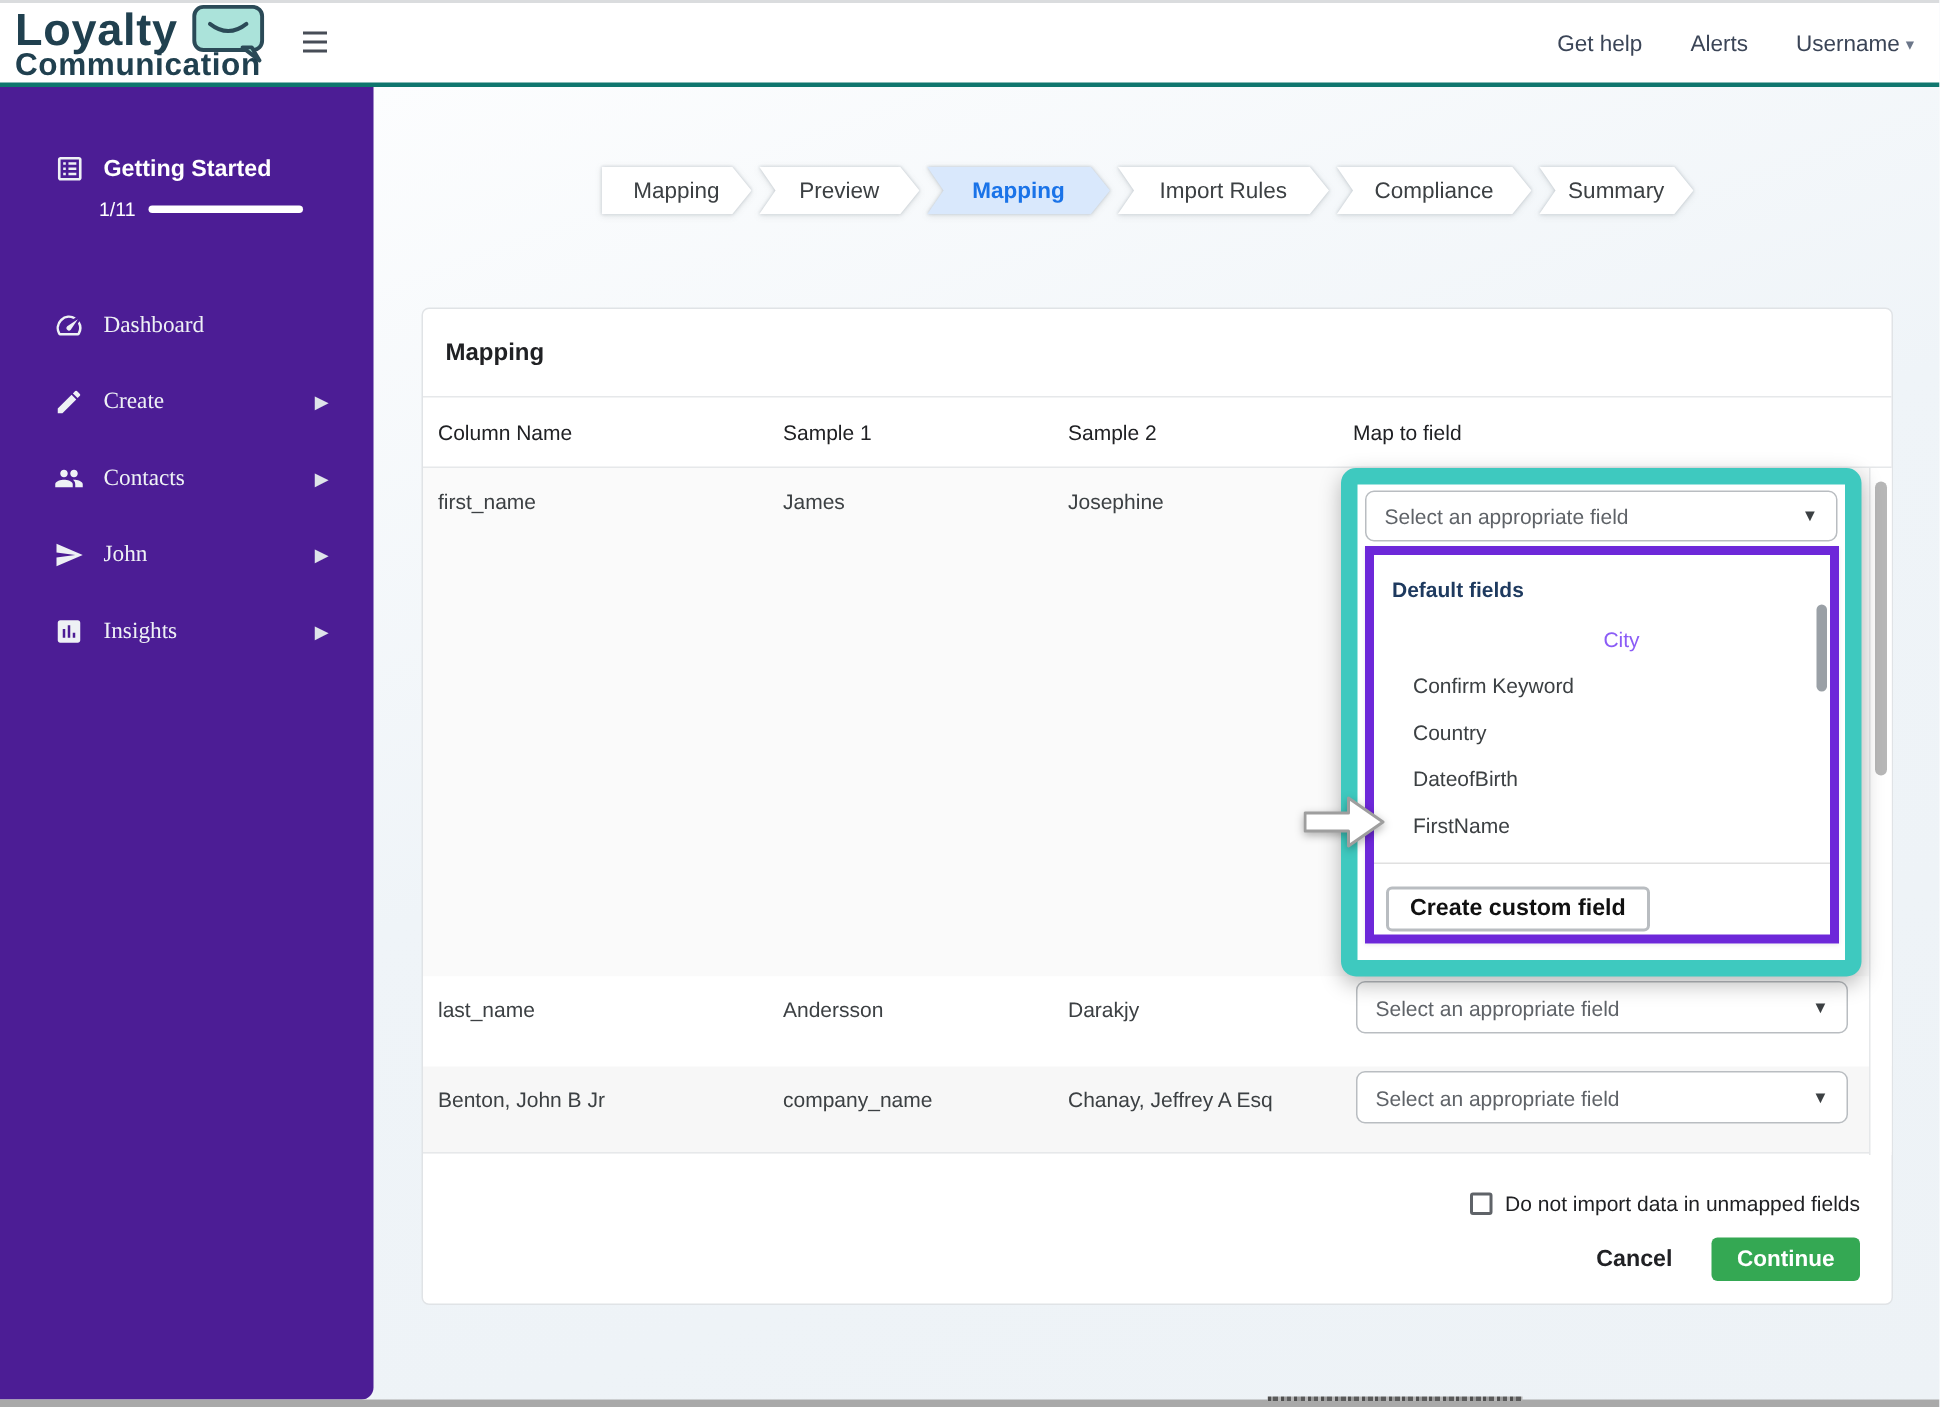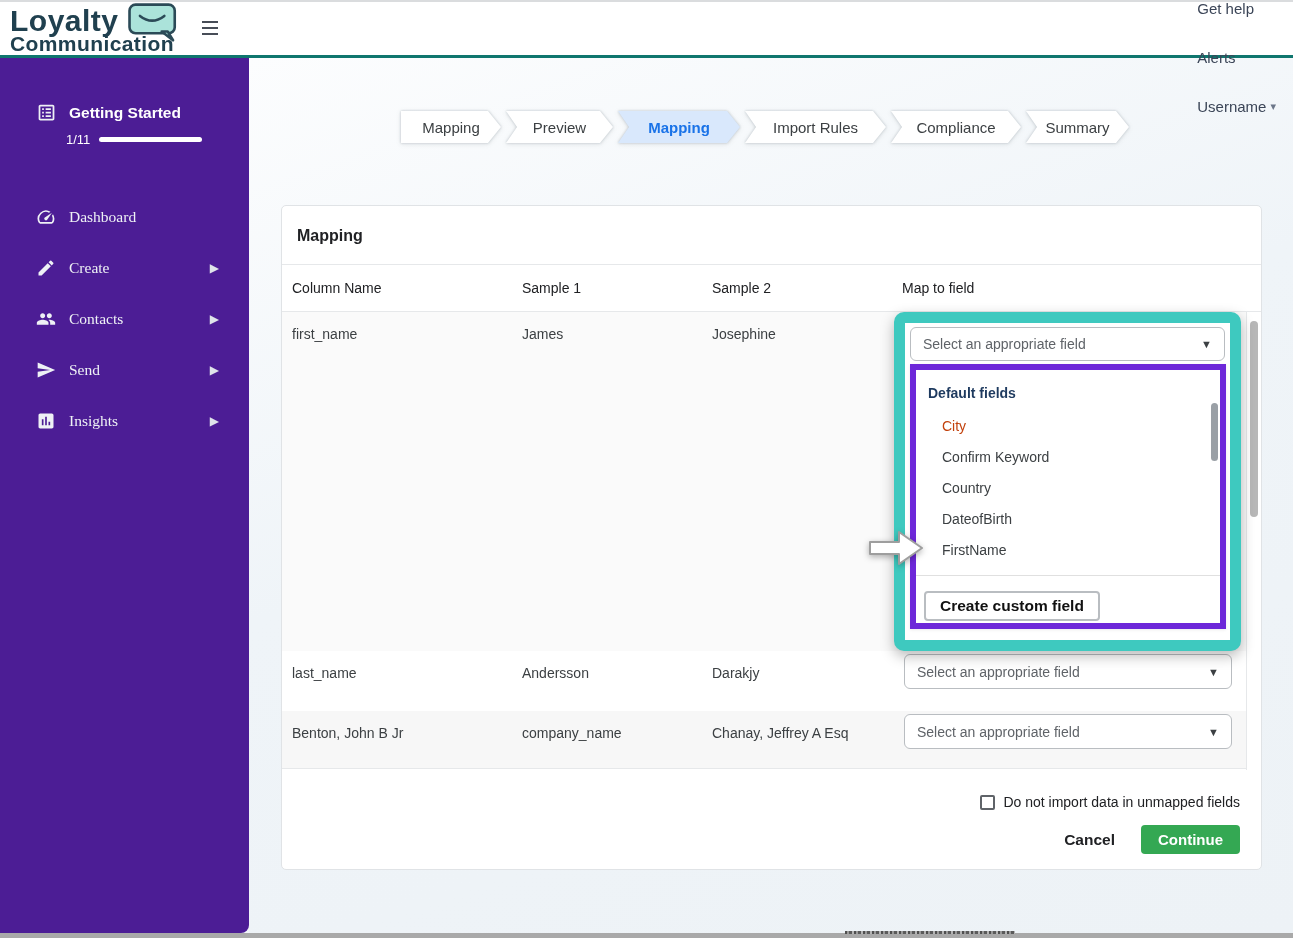--- a/index.html
+++ b/index.html
@@ -12,21 +12,21 @@
   
   .top-edge { position:absolute; top:0; left:0; right:0; height:2px; background:#dadcde; z-index:30; }
   .topbar { position:absolute; top:0; left:0; width:1293px; height:58px; background:#fff; border-bottom:3px solid #0f766e; z-index:20; }
   .logo { position:absolute; left:10px; top:2px; cursor:default; }
   .logo-row1 { display:flex; align-items:flex-end; gap:7px; }
   .logo-word1 { font-size:30px; font-weight:700; color:#20404f; letter-spacing:.5px; line-height:30px; }
   .logo-bubble { width:54px; height:40px; margin-bottom:-6px; }
   .logo-word2 { font-size:21px; font-weight:700; color:#20404f; letter-spacing:.4px; margin-top:-3px; line-height:22px; }
   .hamburger { position:absolute; left:202px; top:21px; width:16px; height:14px; display:flex; flex-direction:column; justify-content:space-between; cursor:pointer; }
   .hamburger span { display:block; height:2px; background:#474d57; }
-  .top-nav { position:absolute; right:17px; top:0; height:58px; display:flex; gap:32px;flex-direction:column; }
+  .top-nav { position:absolute; right:17px; top:0; height:58px; display:flex; align-items:center; gap:32px; }
   .top-nav .nav-link { font-size:15px; color:#3b4557; font-weight:500; cursor:pointer; display:flex; align-items:center; gap:4px; }
   .caret-down { font-size:11px; color:#6b7689; }
   
   .sidebar { position:absolute; left:0; top:58px; width:249px; height:875px; background:#4c1d95; border-bottom-right-radius:8px; z-index:10; }
   .gs { padding:44px 0 0 36px; }
   .gs-head { display:flex; align-items:center; gap:12px; }
   .gs-head svg { width:21px; height:21px; fill:#eef1f5; }
   .gs-label { font-size:15.5px; font-weight:700; color:#fff; }
   .gs-progress { display:flex; align-items:center; gap:9px; margin:9px 0 0 30px; }
   .gs-count { font-size:13px; color:#fff; }
@@ -69,21 +69,21 @@
   .tscroll-thumb { position:absolute; left:3px; top:9px; width:8px; height:196px; background:#b7b7b7; border-radius:4px; cursor:pointer; }
   
   .highlight { position:absolute; left:612px; top:0; width:347px; height:339px; background:#fff;
                border:11px solid #3ec9bf; border-radius:10px; box-shadow:0 5px 14px rgba(0,0,0,.28); z-index:5; }
   .hl-select { margin:4px 5px 0 5px; height:34px; border:1px solid #b9bdc1; border-radius:6px;
                display:flex; align-items:center; justify-content:space-between; padding:0 12px;
                font-size:14px; color:#5f6368; cursor:pointer; background:#fff; }
   .dd-panel { margin:3px 4px 0 5px; height:265px; background:#fff; border:6px solid #6d28d9; position:relative; box-shadow:0 1px 3px rgba(0,0,0,.08); }
   .dd-group { padding:15px 0 10px 12px; font-size:14px; font-weight:700; color:#1e3a5f; }
   .dd-opt { height:31px; line-height:31px; padding-left:26px; font-size:14px; color:#3c4043; cursor:pointer; }
-  .dd-opt.disabled { color:#c2410c; cursor:default; }
+  .dd-opt.disabled { color:#8b5cf6; cursor:default;text-align:center; }
   .dd-divider { height:1px; background:#e0e0e0; margin-top:9px; }
   .dd-create-btn { display:inline-block; margin:15px 0 0 8px; padding:4px 14px; background:#fff;
                    border:2px solid #b9bdc1; border-radius:4px; font-size:15.5px; font-weight:700; color:#111; cursor:pointer; }
   .dd-scroll-thumb { position:absolute; right:2px; top:33px; width:7px; height:58px; background:#9aa0a6; border-radius:4px; cursor:pointer; }
   
   .cursor-arrow { position:absolute; left:869px; top:530px; width:56px; height:36px; z-index:40;
                   filter:drop-shadow(0 2px 3px rgba(0,0,0,.3)); pointer-events:none; }
   
   .cfooter { position:absolute; left:0; right:0; top:566px; height:99px; padding:22px 21px 0 0; }
   .check-row { display:flex; justify-content:flex-end; align-items:center; gap:8px; font-size:14px; color:#202124; }
@@ -163,21 +163,21 @@
       <svg viewBox="0 0 24 24">
           <path d="M16 11c1.66 0 3-1.34 3-3S17.66 5 16 5s-3 1.34-3 3 1.34 3 3 3zm-8 0c1.66 0 3-1.34 3-3S9.66 5 8 5 5 6.34 5 8s1.34 3 3 3zm0 2c-2.33 0-7 1.17-7 3.5V19h14v-2.5C15 14.17 10.33 13 8 13zm8 0c-.29 0-.62.02-.97.05 1.16.84 1.97 1.97 1.97 3.45V19h6v-2.5c0-2.33-4.67-3.5-7-3.5z"></path>
         </svg>
       <span class="side-label">Contacts</span>
       <span class="sub-arrow">▶</span>
     </div>
     <div class="side-item">
       <svg viewBox="0 0 24 24">
           <path d="M2.01 21L23 12 2.01 3 2 10l15 2-15 2z"></path>
         </svg>
-      <span class="side-label">Send</span>
+      <span class="side-label">John</span>
       <span class="sub-arrow">▶</span>
     </div>
     <div class="side-item">
       <svg viewBox="0 0 24 24">
           <path d="M19 3H5c-1.1 0-2 .9-2 2v14c0 1.1.9 2 2 2h14c1.1 0 2-.9 2-2V5c0-1.1-.9-2-2-2zM9 17H7v-7h2v7zm4 0h-2V7h2v10zm4 0h-2v-4h2v4z"></path>
         </svg>
       <span class="side-label">Insights</span>
       <span class="sub-arrow">▶</span>
     </div>
   </div>

